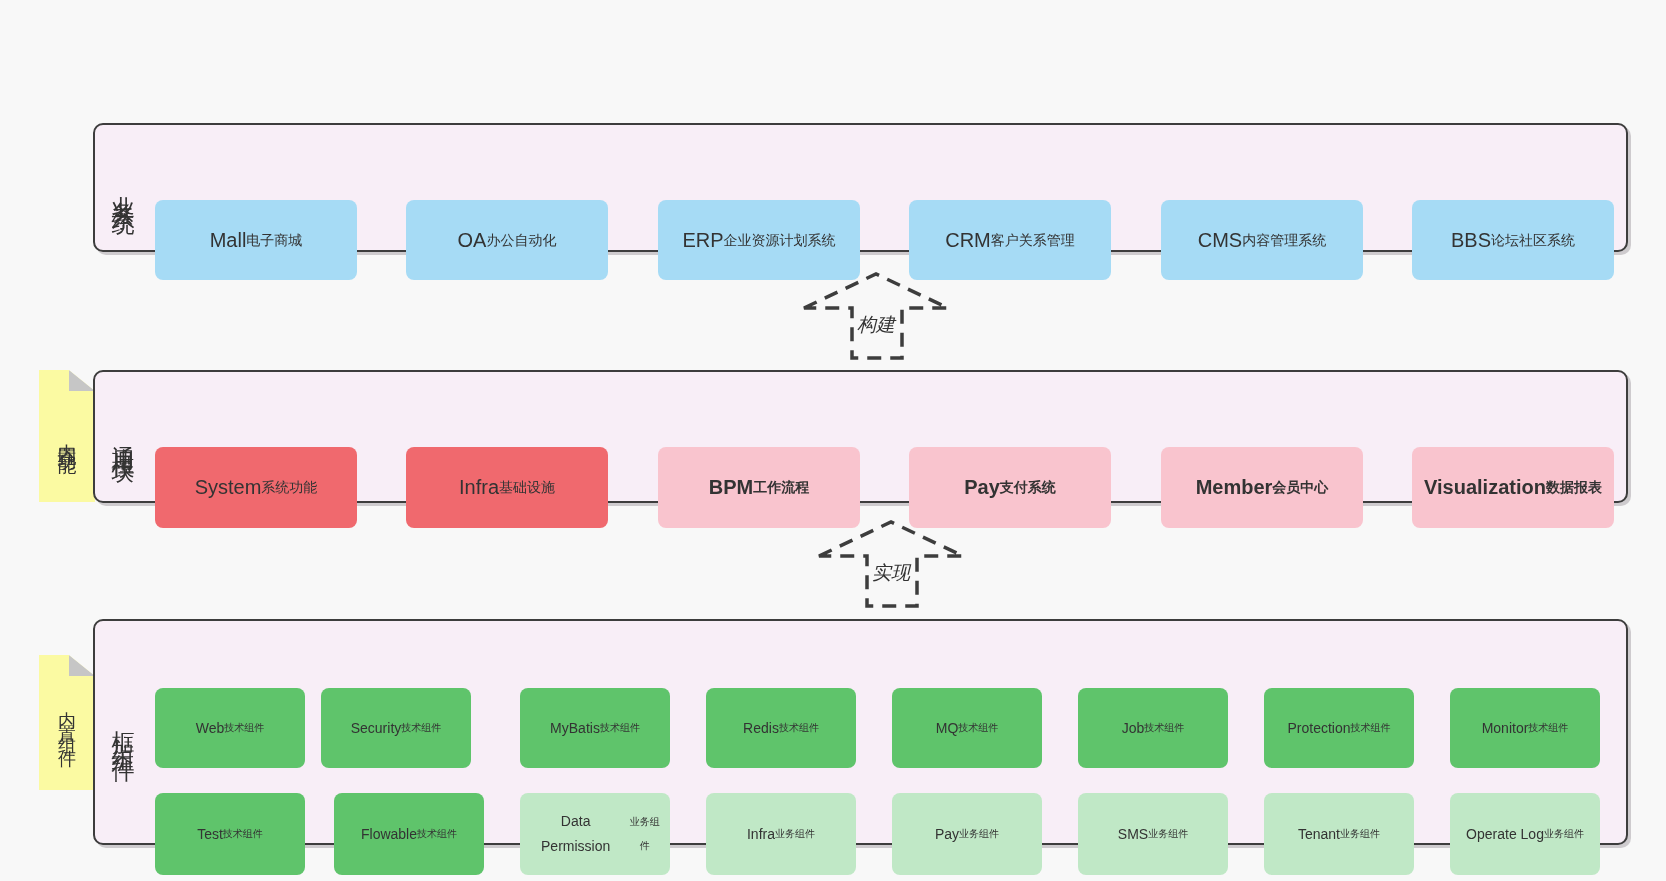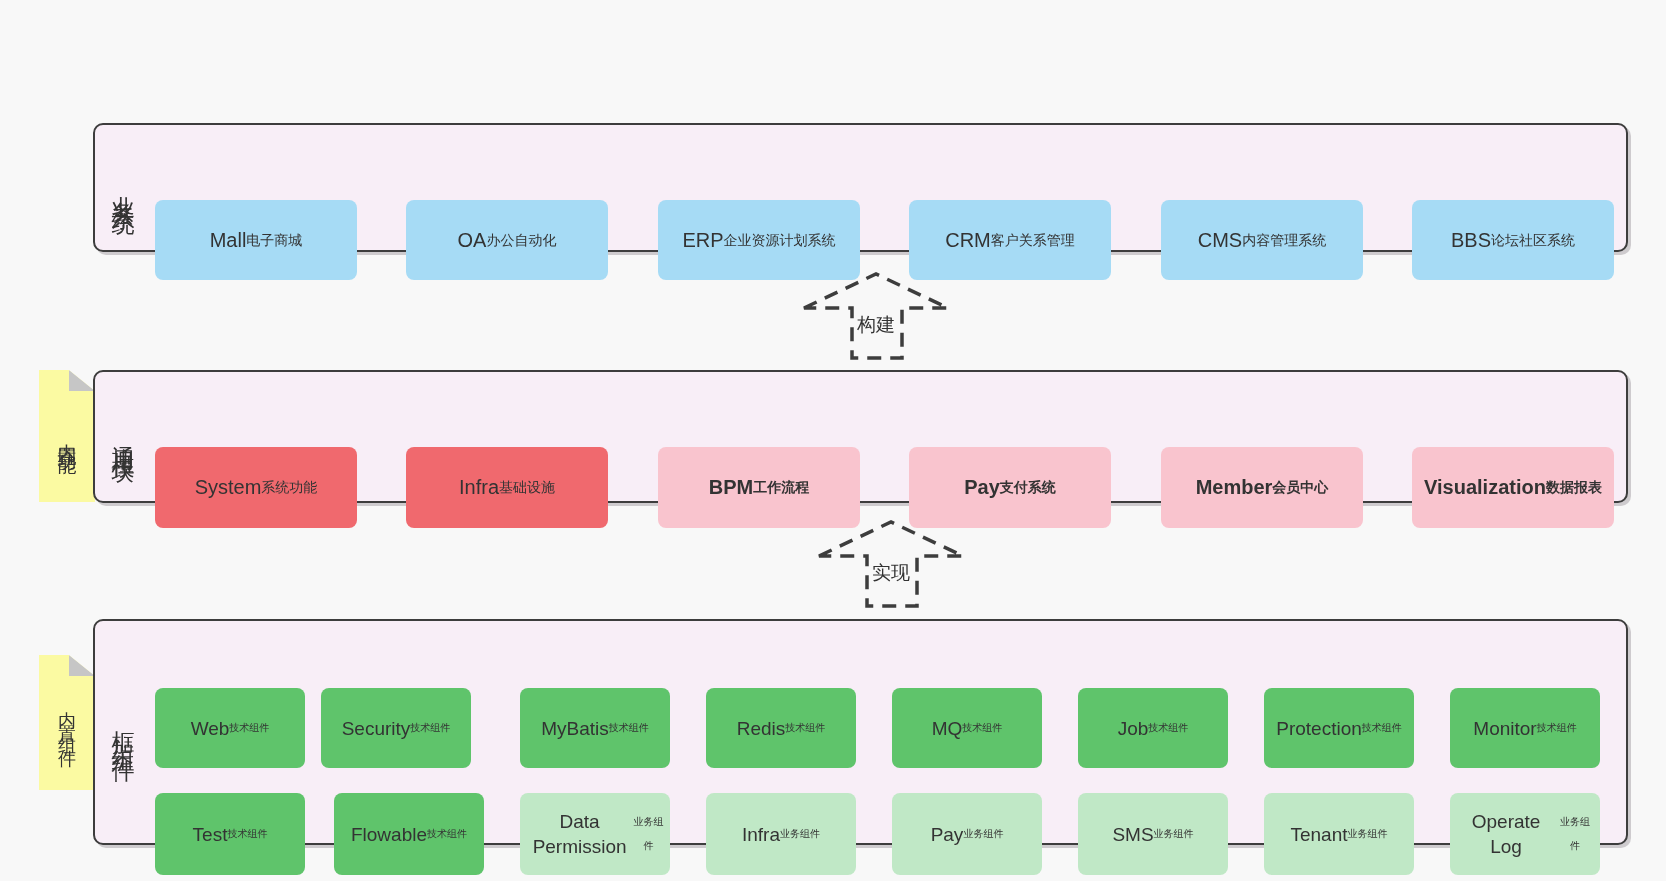--- a/index.html
+++ b/index.html
@@ -35,21 +35,21 @@
 
   
   .box {
     position:absolute;
     border-radius:8px;
     display:flex; flex-direction:row; align-items:center; justify-content:center;
     text-align:center; box-sizing:border-box; padding:2px 6px;margin-top:48px;
   }
   .box .t { font-size:20px; line-height:27px; }
   .box .s { font-size:14px; line-height:25px; }
-  .panel-components .box .t { font-size:19px; line-height:25px;text-align:center; }
+  .panel-components .box .t { font-size:14px; line-height:25px;text-align:center; }
   .panel-components .box .s { font-size:10px; line-height:24px; }
 
   .blue   { background:#a6dbf5; }
   .red    { background:#f0696e; }
   .pink   { background:#f9c4ce;font-weight:bold; }
   .green  { background:#5fc46b; }
   .lgreen { background:#c0e8c6; }
 
   .row-a .box { top:27px;  width:202px; height:80px; }
   .row-b .box { top:27px;  width:202px; height:81px; }
@@ -76,21 +76,21 @@
   .note-text {
     writing-mode:vertical-rl; text-orientation:upright;
     font-size:19px; color:#333;
   }
   .note-mid  .note-text   { letter-spacing:4px; }
   .note-bottom .note-text { font-size:18px; letter-spacing:13px; }
   .panel { z-index:1; }
   .arrow { z-index:1; }
 
   
-  .arrow { position:absolute; width:160px; height:92px; }
+  .arrow { position:absolute; width:160px; height:92px;font-style:italic; }
   .arrow-build     { left:796px; top:270px; }
   .arrow-implement { left:811px; top:518px; }
   .arrow svg { position:absolute; left:0; top:0; }
   .arrow-label {
     position:absolute; left:50%; top:42px; transform:translateX(-50%);
     background:#f8f8f8; padding:0 3px;
     font-size:19px; color:#333; white-space:nowrap;
   }
 </style>
 </head>

